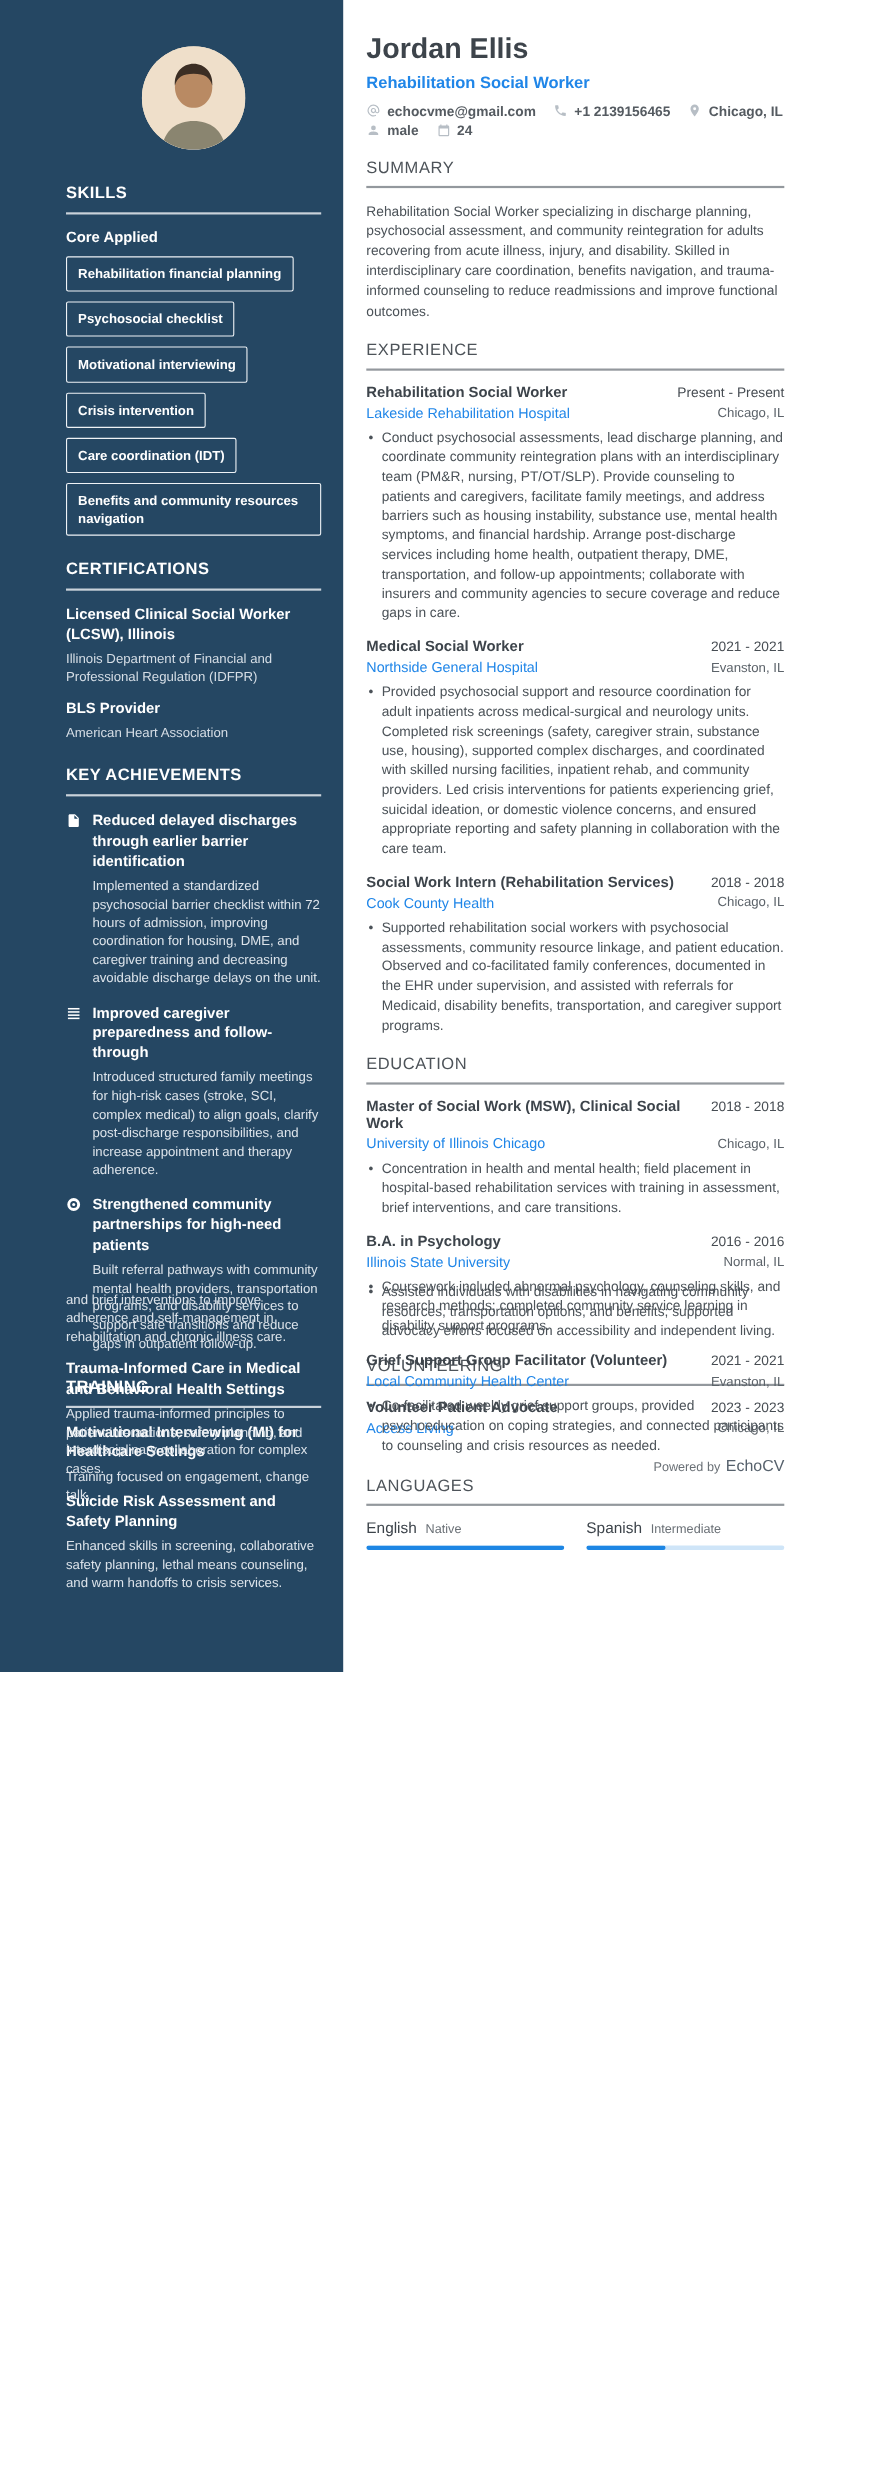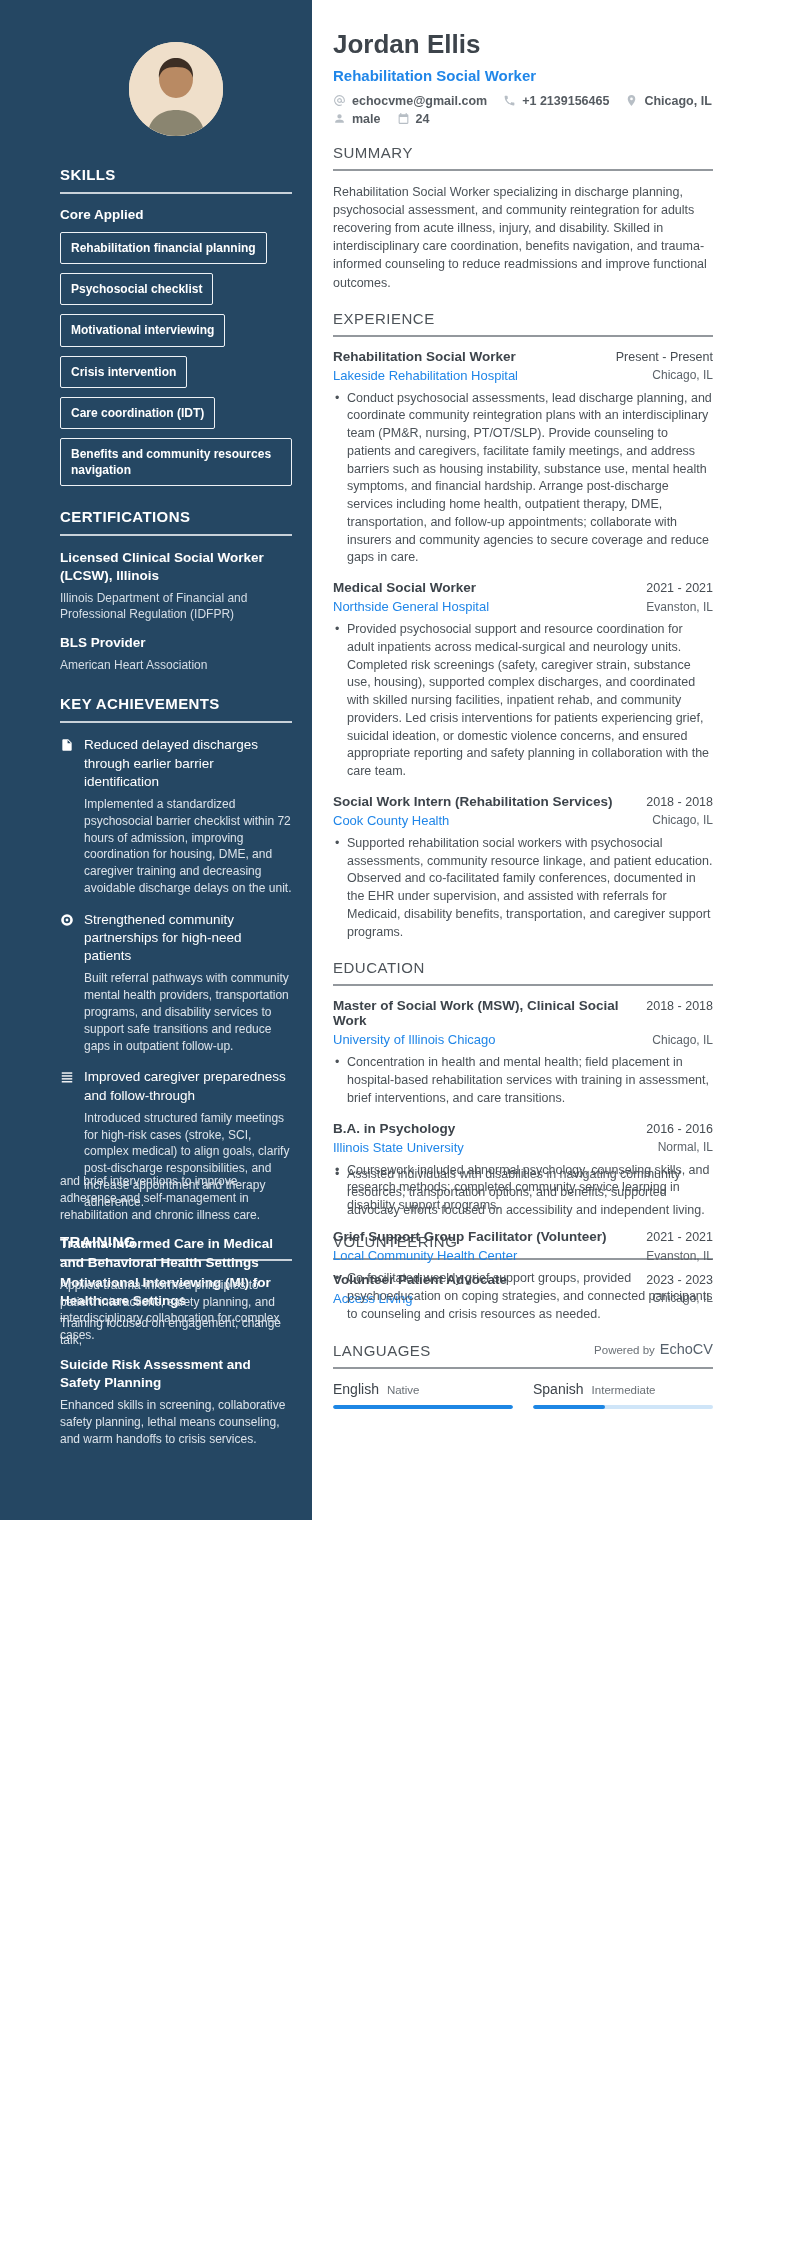--- a/index.html
+++ b/index.html
@@ -15,21 +15,21 @@
   .photo{display:inline-block;width:94px;height:94px;border-radius:50%;overflow:hidden;background:#e9dcc8;}
   .side-heading{font-size:15px;font-weight:700;letter-spacing:.4px;color:#ffffff;margin-top:22px;}
   .side-rule{height:2px;background:#c9d2da;margin:9px 0 13px 0;}
   .side-sub{font-size:13.5px;font-weight:700;margin:2px 0 10px 0;}
   .chip{display:table;border:1px solid #eef2f6;border-radius:2px;padding:7px 10px;margin:0 0 9px 0;
         font-size:12px;font-weight:700;line-height:1.35;color:#ffffff;max-width:236px;}
   .cert-title{font-size:13.5px;font-weight:700;line-height:1.32;margin-top:4px;}
   .cert-issuer{font-size:12px;color:#d6dee6;line-height:1.35;margin:5px 0 12px 0;}
   .ach{display:flex;margin-bottom:14px;}
   .ach-ic{flex:0 0 24px;padding-top:2px;}
-  .ach-title{font-size:13.5px;font-weight:400;line-height:1.35;}
+  .ach-title{font-size:13.5px;font-weight:700;line-height:1.35;}
   .ach-desc{font-size:12px;color:#dce3ea;line-height:1.4;margin-top:5px;}
   .tr-title{font-size:13.5px;font-weight:700;line-height:1.35;margin-top:2px;}
   .tr-desc{font-size:12px;color:#dce3ea;line-height:1.4;margin-top:5px;margin-bottom:12px;}
 
   
   .main{position:absolute;left:333px;width:380px;color:#4b5258;}
   .main1{top:30px;}
   .main2{top:1166px;}
   .name{font-size:26px;font-weight:700;color:#3d444b;line-height:1.15;}
   .job-title{font-size:15px;font-weight:700;color:#2086e8;margin-top:7px;}
@@ -42,21 +42,21 @@
   .summary-text{font-size:12.5px;line-height:1.45;color:#4b5258;}
   .entry{margin-bottom:13px;}
   .entry-head{display:flex;justify-content:space-between;align-items:baseline;}
   .entry-title{font-size:13.5px;font-weight:700;color:#3d444b;}
   .entry-dates{font-size:12.5px;color:#474d53;white-space:nowrap;margin-left:10px;}
   .entry-sub{display:flex;justify-content:space-between;align-items:center;margin-top:4px;}
   .entry-org{font-size:13px;font-weight:500;color:#2086e8;text-decoration:none;cursor:pointer;}
   .entry-loc{font-size:12px;color:#5c636a;white-space:nowrap;margin-left:10px;}
   .bullet{position:relative;padding-left:14px;font-size:12.5px;line-height:1.42;color:#4b5258;margin-top:7px;}
   .bullet::before{content:"•";position:absolute;left:2px;top:0;color:#4b5258;}
-  .powered{margin-top:34px;text-align:right;}
+  .powered{margin-top:18px;text-align:right;}
   .powered .pb{font-size:11.5px;color:#6a7076;}
   .powered .brand{font-size:14.5px;color:#56616c;margin-left:5px;cursor:pointer;}
   .langs{display:flex;gap:20px;}
   .lang{width:180px;}
   .lang-head{display:flex;align-items:baseline;gap:8px;}
   .lang-name{font-size:14px;font-weight:500;color:#3d444b;}
   .lang-level{font-size:11.5px;color:#6a7076;}
   .lang-track{height:4px;border-radius:2px;background:#cfe5f8;margin-top:8px;overflow:hidden;}
   .lang-fill{height:4px;border-radius:2px;background:#1d86e4;}
 </style>
@@ -107,42 +107,42 @@
       </span>
       <div>
         <div class="ach-title">Reduced delayed discharges through earlier barrier identification</div>
         <div class="ach-desc">Implemented a standardized psychosocial barrier checklist within 72 hours of admission, improving coordination for housing, DME, and caregiver training and decreasing avoidable discharge delays on the unit.</div>
       </div>
     </div>
 
     <div class="ach">
       <span class="ach-ic">
         <svg width="14" height="14" viewBox="0 0 24 24" fill="#ffffff">
-            <path fill-rule="evenodd" d="M12 2a10 10 0 1 0 0 20 10 10 0 0 0 0-20zm0 4.5a5.5 5.5 0 1 1 0 11 5.5 5.5 0 0 1 0-11z"></path>
-            <circle cx="12" cy="12" r="2.4"></circle>
-          </svg>
-      </span>
-      <div>
-        <div class="ach-title">Strengthened community partnerships for high-need patients</div>
-        <div class="ach-desc">Built referral pathways with community mental health providers, transportation programs, and disability services to support safe transitions and reduce gaps in outpatient follow-up.</div>
-      </div>
-    </div>
-
-    <div class="ach">
-      <span class="ach-ic">
-        <svg width="14" height="14" viewBox="0 0 24 24" fill="#ffffff">
             <rect x="3" y="4" width="18" height="2.4"></rect>
             <rect x="3" y="9" width="18" height="2.4"></rect>
             <rect x="3" y="14" width="18" height="2.4"></rect>
             <rect x="3" y="19" width="18" height="2.4"></rect>
           </svg>
       </span>
       <div>
         <div class="ach-title">Improved caregiver preparedness and follow-through</div>
         <div class="ach-desc">Introduced structured family meetings for high-risk cases (stroke, SCI, complex medical) to align goals, clarify post-discharge responsibilities, and increase appointment and therapy adherence.</div>
+      </div>
+    </div>
+
+    <div class="ach">
+      <span class="ach-ic">
+        <svg width="14" height="14" viewBox="0 0 24 24" fill="#ffffff">
+            <path fill-rule="evenodd" d="M12 2a10 10 0 1 0 0 20 10 10 0 0 0 0-20zm0 4.5a5.5 5.5 0 1 1 0 11 5.5 5.5 0 0 1 0-11z"></path>
+            <circle cx="12" cy="12" r="2.4"></circle>
+          </svg>
+      </span>
+      <div>
+        <div class="ach-title">Strengthened community partnerships for high-need patients</div>
+        <div class="ach-desc">Built referral pathways with community mental health providers, transportation programs, and disability services to support safe transitions and reduce gaps in outpatient follow-up.</div>
       </div>
     </div>
 
     <div class="side-heading">TRAINING</div>
     <div class="side-rule"></div>
     <div class="tr-title">Motivational Interviewing (MI) for Healthcare Settings</div>
     <div class="tr-desc">Training focused on engagement, change talk,</div>
   </div>
 
   <div class="side side2">

